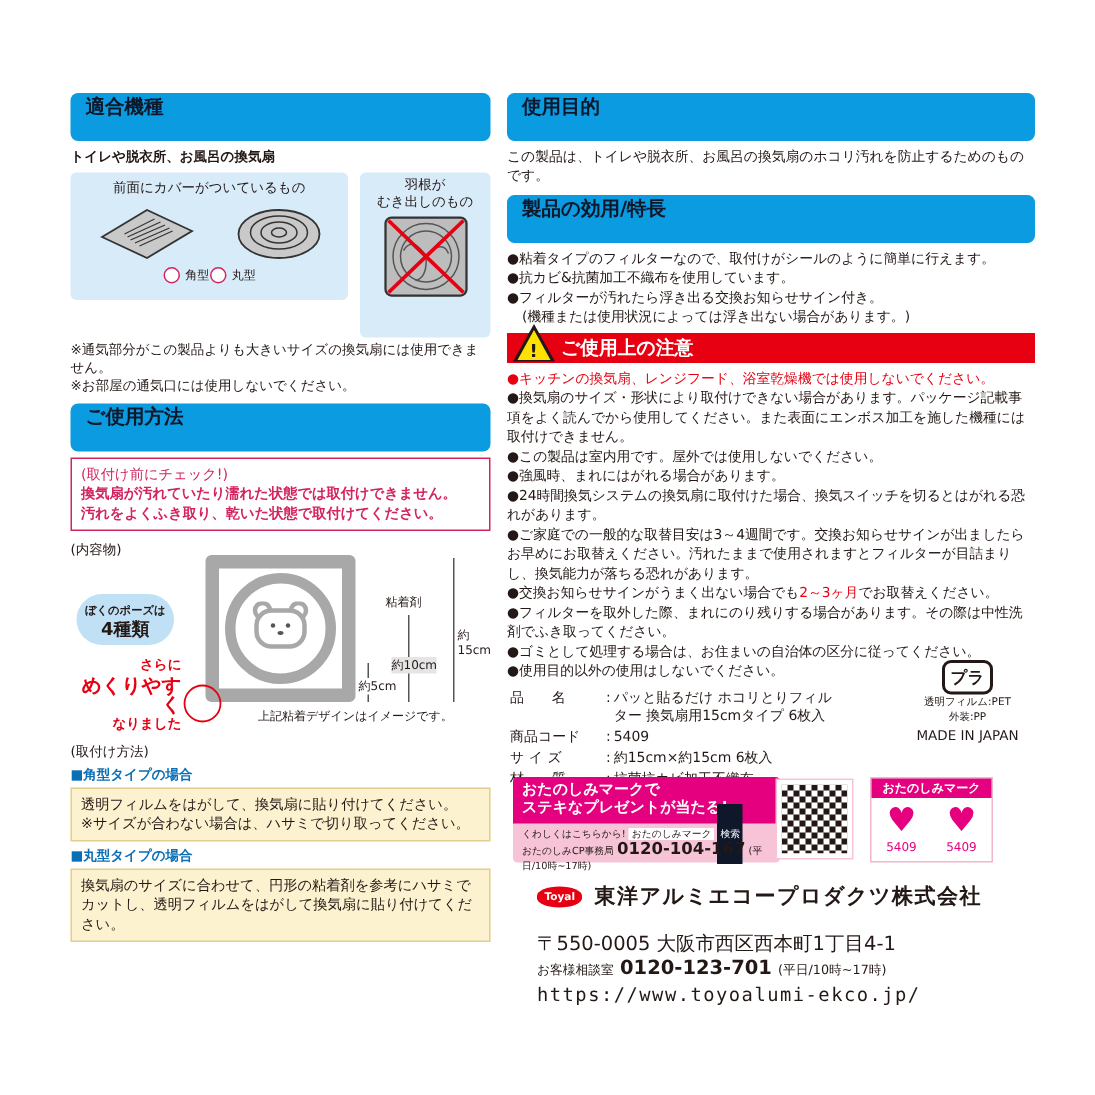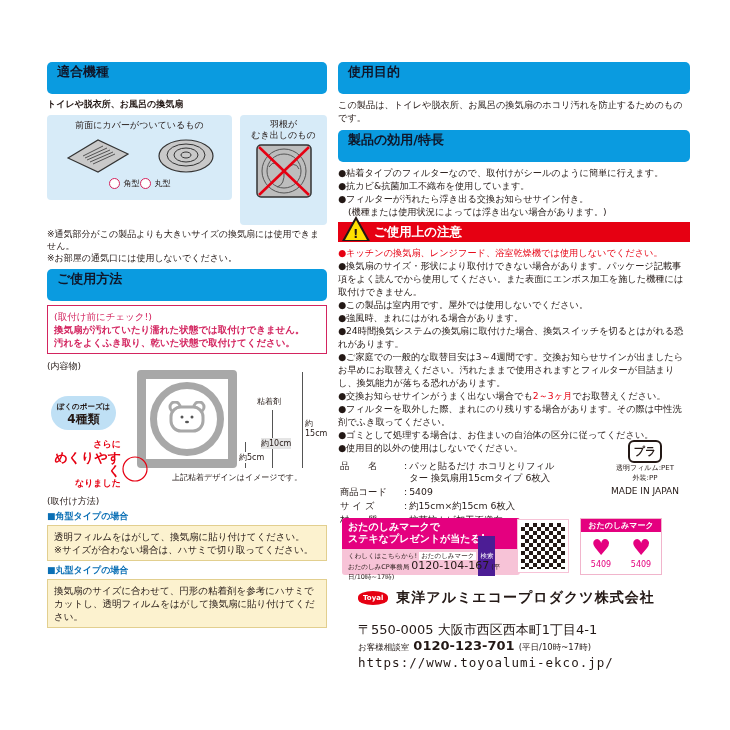--- a/index.html
+++ b/index.html
@@ -41,21 +41,21 @@
 .tri2{position:absolute;left:7px;top:-2px;width:0;height:0;border-left:11px solid transparent;border-right:11px solid transparent;border-bottom:20px solid #ffe100}
 .tri-ex{position:absolute;left:15px;top:2px;color:#231815;font-size:12px;font-weight:bold}
 .red{color:#e60012}
 .spec{font-size:9.3px;line-height:12px;margin-top:4px}
 .spec td{vertical-align:top;padding:0}
 .recycle{position:absolute;right:10px;top:380px;text-align:center;font-size:7px;width:70px}
 .made{font-size:9px;margin-top:3px}
 .promo{position:absolute;left:0;top:456px;width:260px;height:57px;background:#f7c3d7;border-radius:3px}
 .promo .top{background:#e4007f;color:#fff;font-weight:bold;font-size:10px;line-height:12px;padding:3px 6px;height:31px;border-radius:3px 3px 0 0}
 .promo .bot{font-size:6.5px;padding:2px 6px;line-height:10px}
-.promo .tel{font-size:11px;font-weight:normal}
+.promo .tel{font-size:11px;font-weight:bold}
 .mark{position:absolute;left:242px;top:456px;width:82px;height:57px;border:1px solid #f1b5cc}
 .mark .mh{background:#e4007f;color:#fff;font-size:8px;font-weight:bold;text-align:center;height:13px;line-height:13px}
 .hearts{display:flex;justify-content:space-around;text-align:center;font-size:8px;color:#e4007f;padding-top:4px}
 .heart{font-size:22px;line-height:24px;color:#e4007f}
 .company{position:absolute;left:20px;top:527px;display:flex;align-items:center;gap:8px}
 .toyal{background:#e60012;color:#fff;font-size:7px;font-weight:bold;padding:3px 5px;border-radius:50%/45%;transform:rotate(0deg)}
 .cname{font-size:14px;font-weight:bold;letter-spacing:1px}
 .addr{position:absolute;left:20px;top:560px;font-size:13px;line-height:16px}
 .addr .s{font-size:8.5px}
 .addr .tel{font-size:13px;font-weight:bold}
@@ -219,21 +219,21 @@
   </div>
 
   <div class="promo" style="left:4px;width:178px">
     <div class="top">
       <div>おたのしみマークで</div>
       <div>ステキなプレゼントが当たる!</div>
     </div>
     <div class="bot">
       <span>くわしくはこちらから!</span>
       <span style="background:#fff;padding:0 2px">おたのしみマーク</span>
-      <span style="background:#4c1d95;color:#fff;padding:16px 2px">検索</span>
+      <span style="background:#0f172a;color:#fff;padding:16px 2px">検索</span>
       <div><span>おたのしみCP事務局</span> <span class="tel">0120-104-167</span> <span>(平日/10時~17時)</span></div>
     </div>
   </div>
   <div style="position:absolute;left:180px;top:458px;width:50px;height:52px;background:repeating-conic-gradient(#231815 0 25%,#fff 0 50%) 0 0/8px 8px;border:3px solid #fff;outline:1px solid #f7c3d7"></div>
 
   <div class="mark">
     <div class="mh">おたのしみマーク</div>
     <div class="hearts">
       <div>
           <div class="heart">♥</div>

